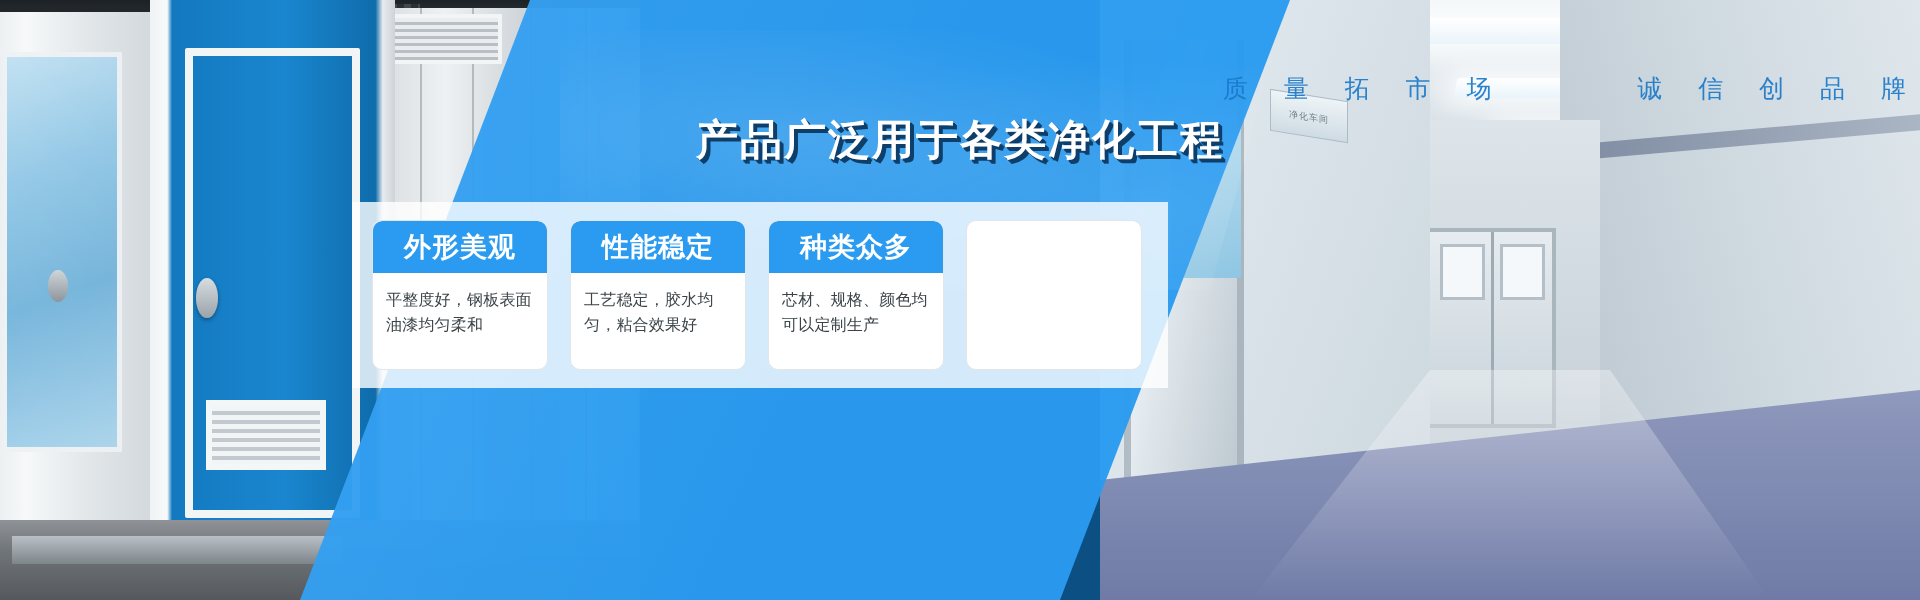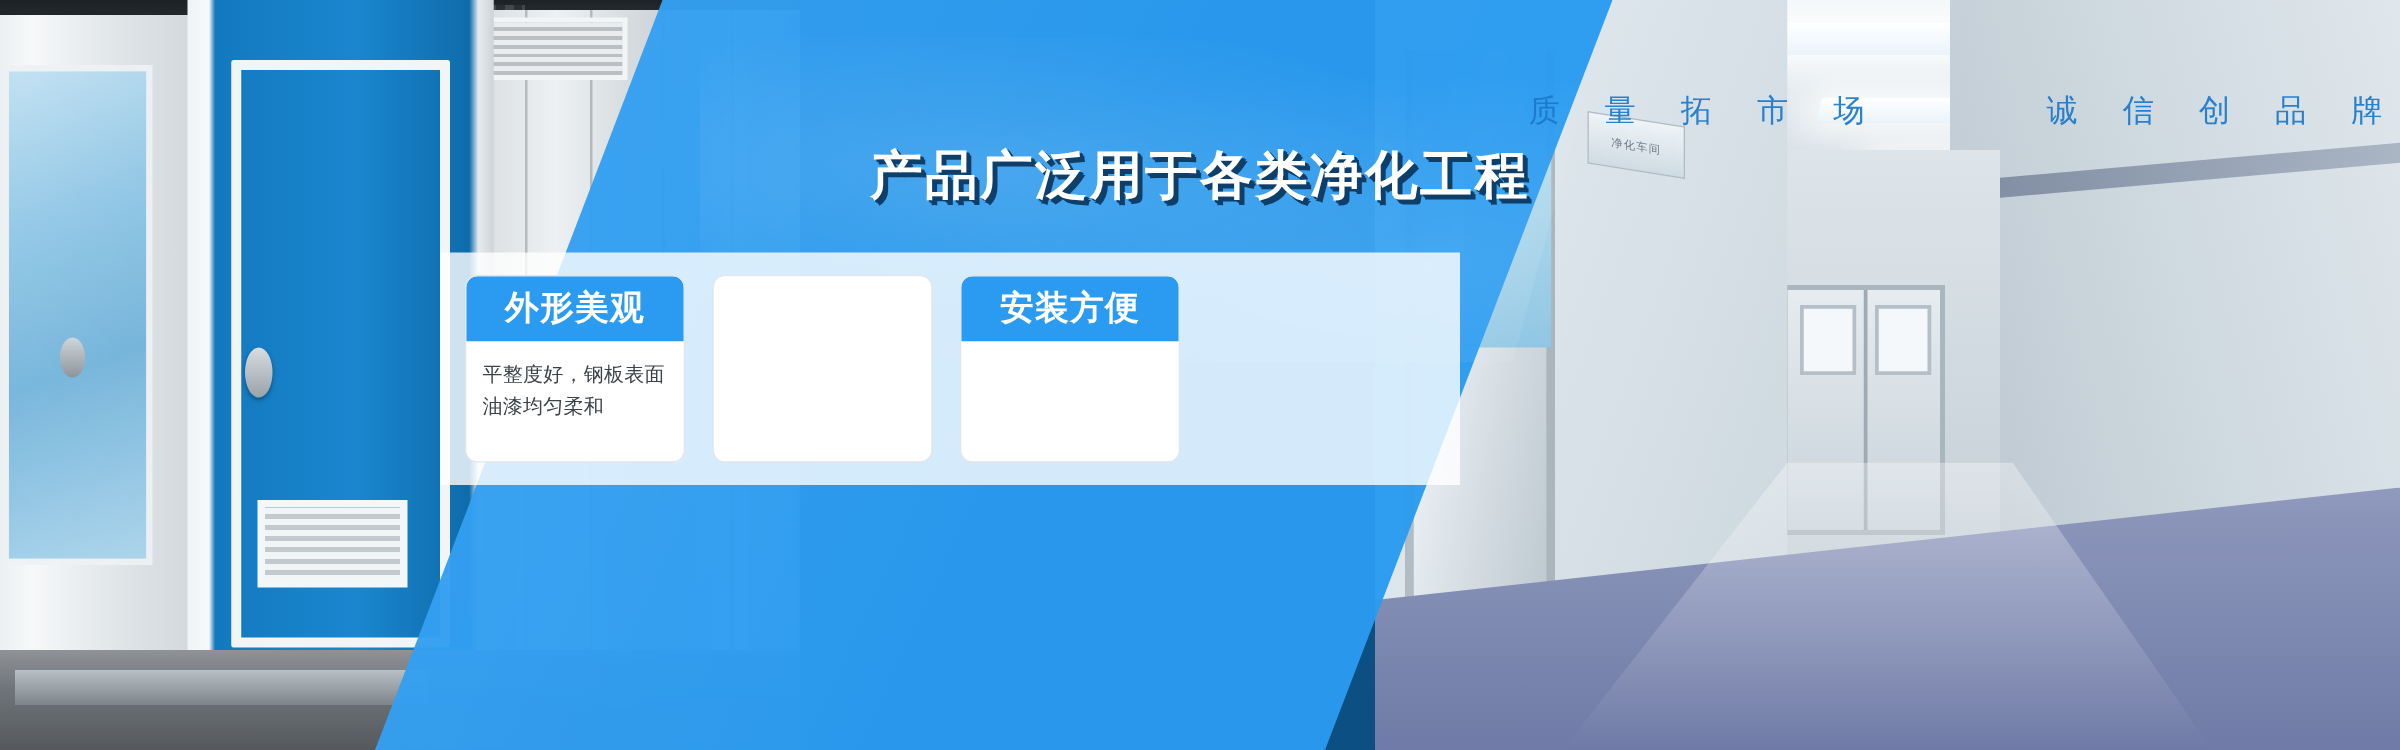--- a/index.html
+++ b/index.html
@@ -318,22 +318,27 @@
   <div class="headline">产品广泛用于各类净化工程</div>
 
   <div class="cards-panel">
 
     <div class="card">
       <div class="card-head">外形美观</div>
       <div class="card-body">平整度好，钢板表面油漆均匀柔和</div>
     </div>
 
     <div class="card">
-    </div>
-
+      <div class="card-head">性能稳定</div>
+      <div class="card-body">工艺稳定，胶水均匀，粘合效果好</div>
+    </div>
 
     <div class="card">
-      <div class="card-head">安装方便</div>
+      <div class="card-head">种类众多</div>
+      <div class="card-body">芯材、规格、颜色均可以定制生产</div>
+    </div>
+
+    <div class="card">
     </div>
 
   </div>
 
 </div>
 
 </body></html>

